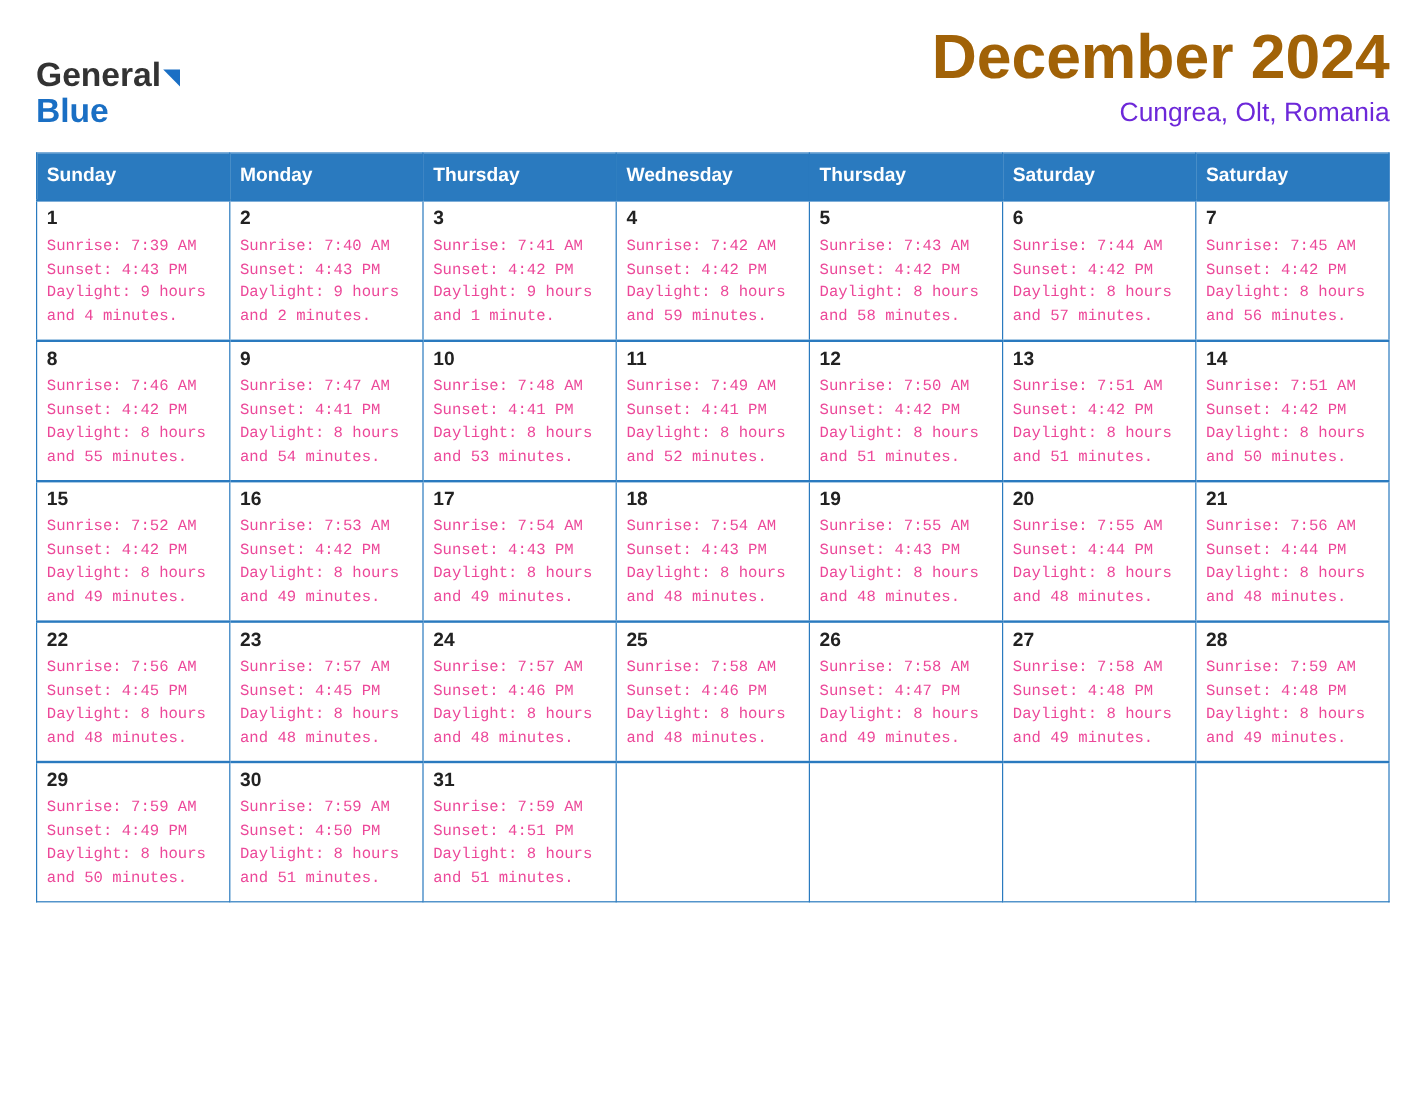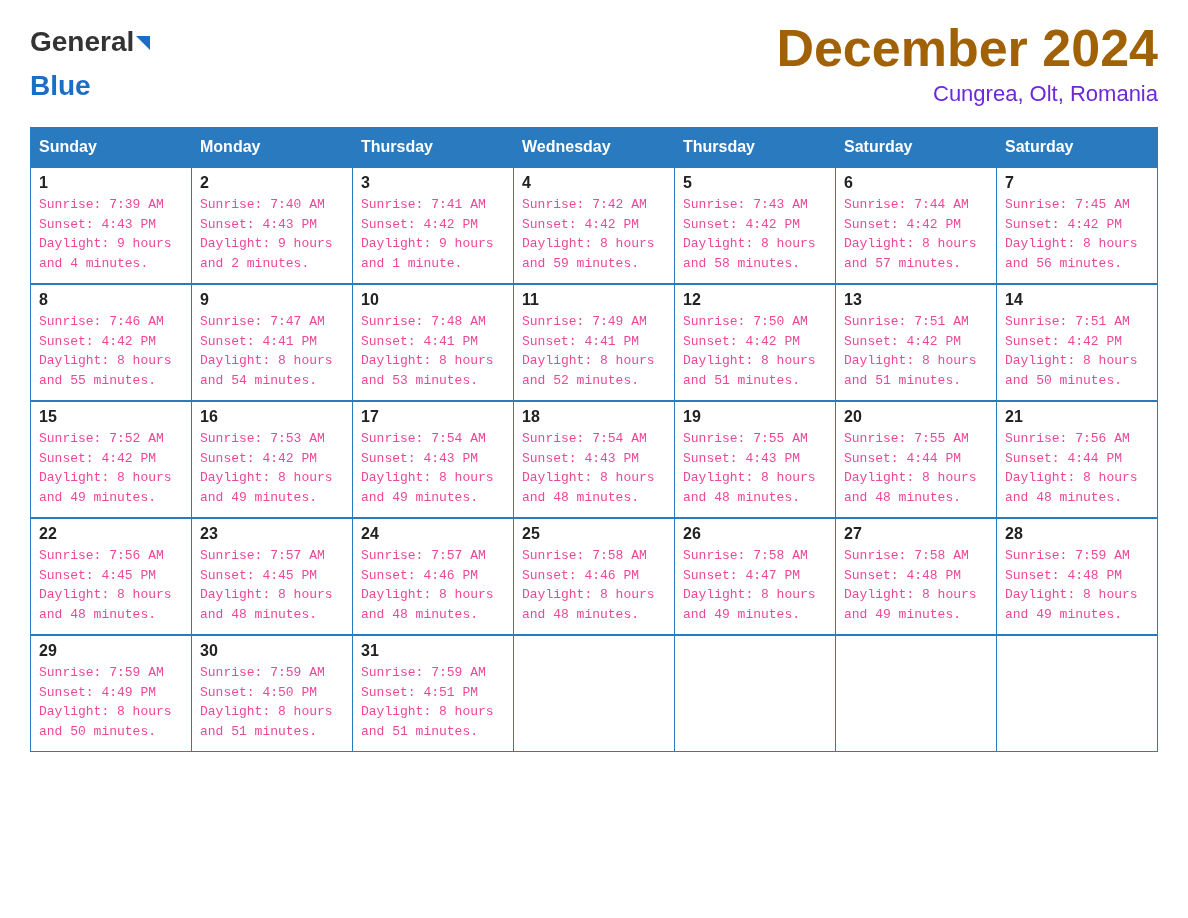--- a/index.html
+++ b/index.html
@@ -6,21 +6,21 @@
     body {
       font-family: Arial, Helvetica, sans-serif;
       background: #fff;
       padding: 20px 30px;
       width: 1188px;
       min-height: 918px;
     }
     .header-row {
       display: flex;
       justify-content: space-between;
-      align-items: center;
+      align-items: flex-end;
       margin-bottom: 20px;
     }
     .logo {
       display: flex;
       flex-direction: column;
       align-items: flex-start;
     }
     .logo-text {
       font-size: 28px;
       font-weight: bold;
@@ -35,21 +35,21 @@
       border-top: 14px solid #1a6fc4;
       display: inline-block;
       margin-left: 2px;
       vertical-align: middle;
     }
     .logo-line2 {
       font-size: 28px;
       font-weight: bold;
       color: #1a6fc4;
       line-height: 1;
-      margin-top: 16px;
+      margin-top: 2px;
     }
     .title-block {
       text-align: right;
     }
     .month-title {
       font-size: 52px;
       font-weight: bold;
       color: #a16207;
       line-height: 1.1;
     }

